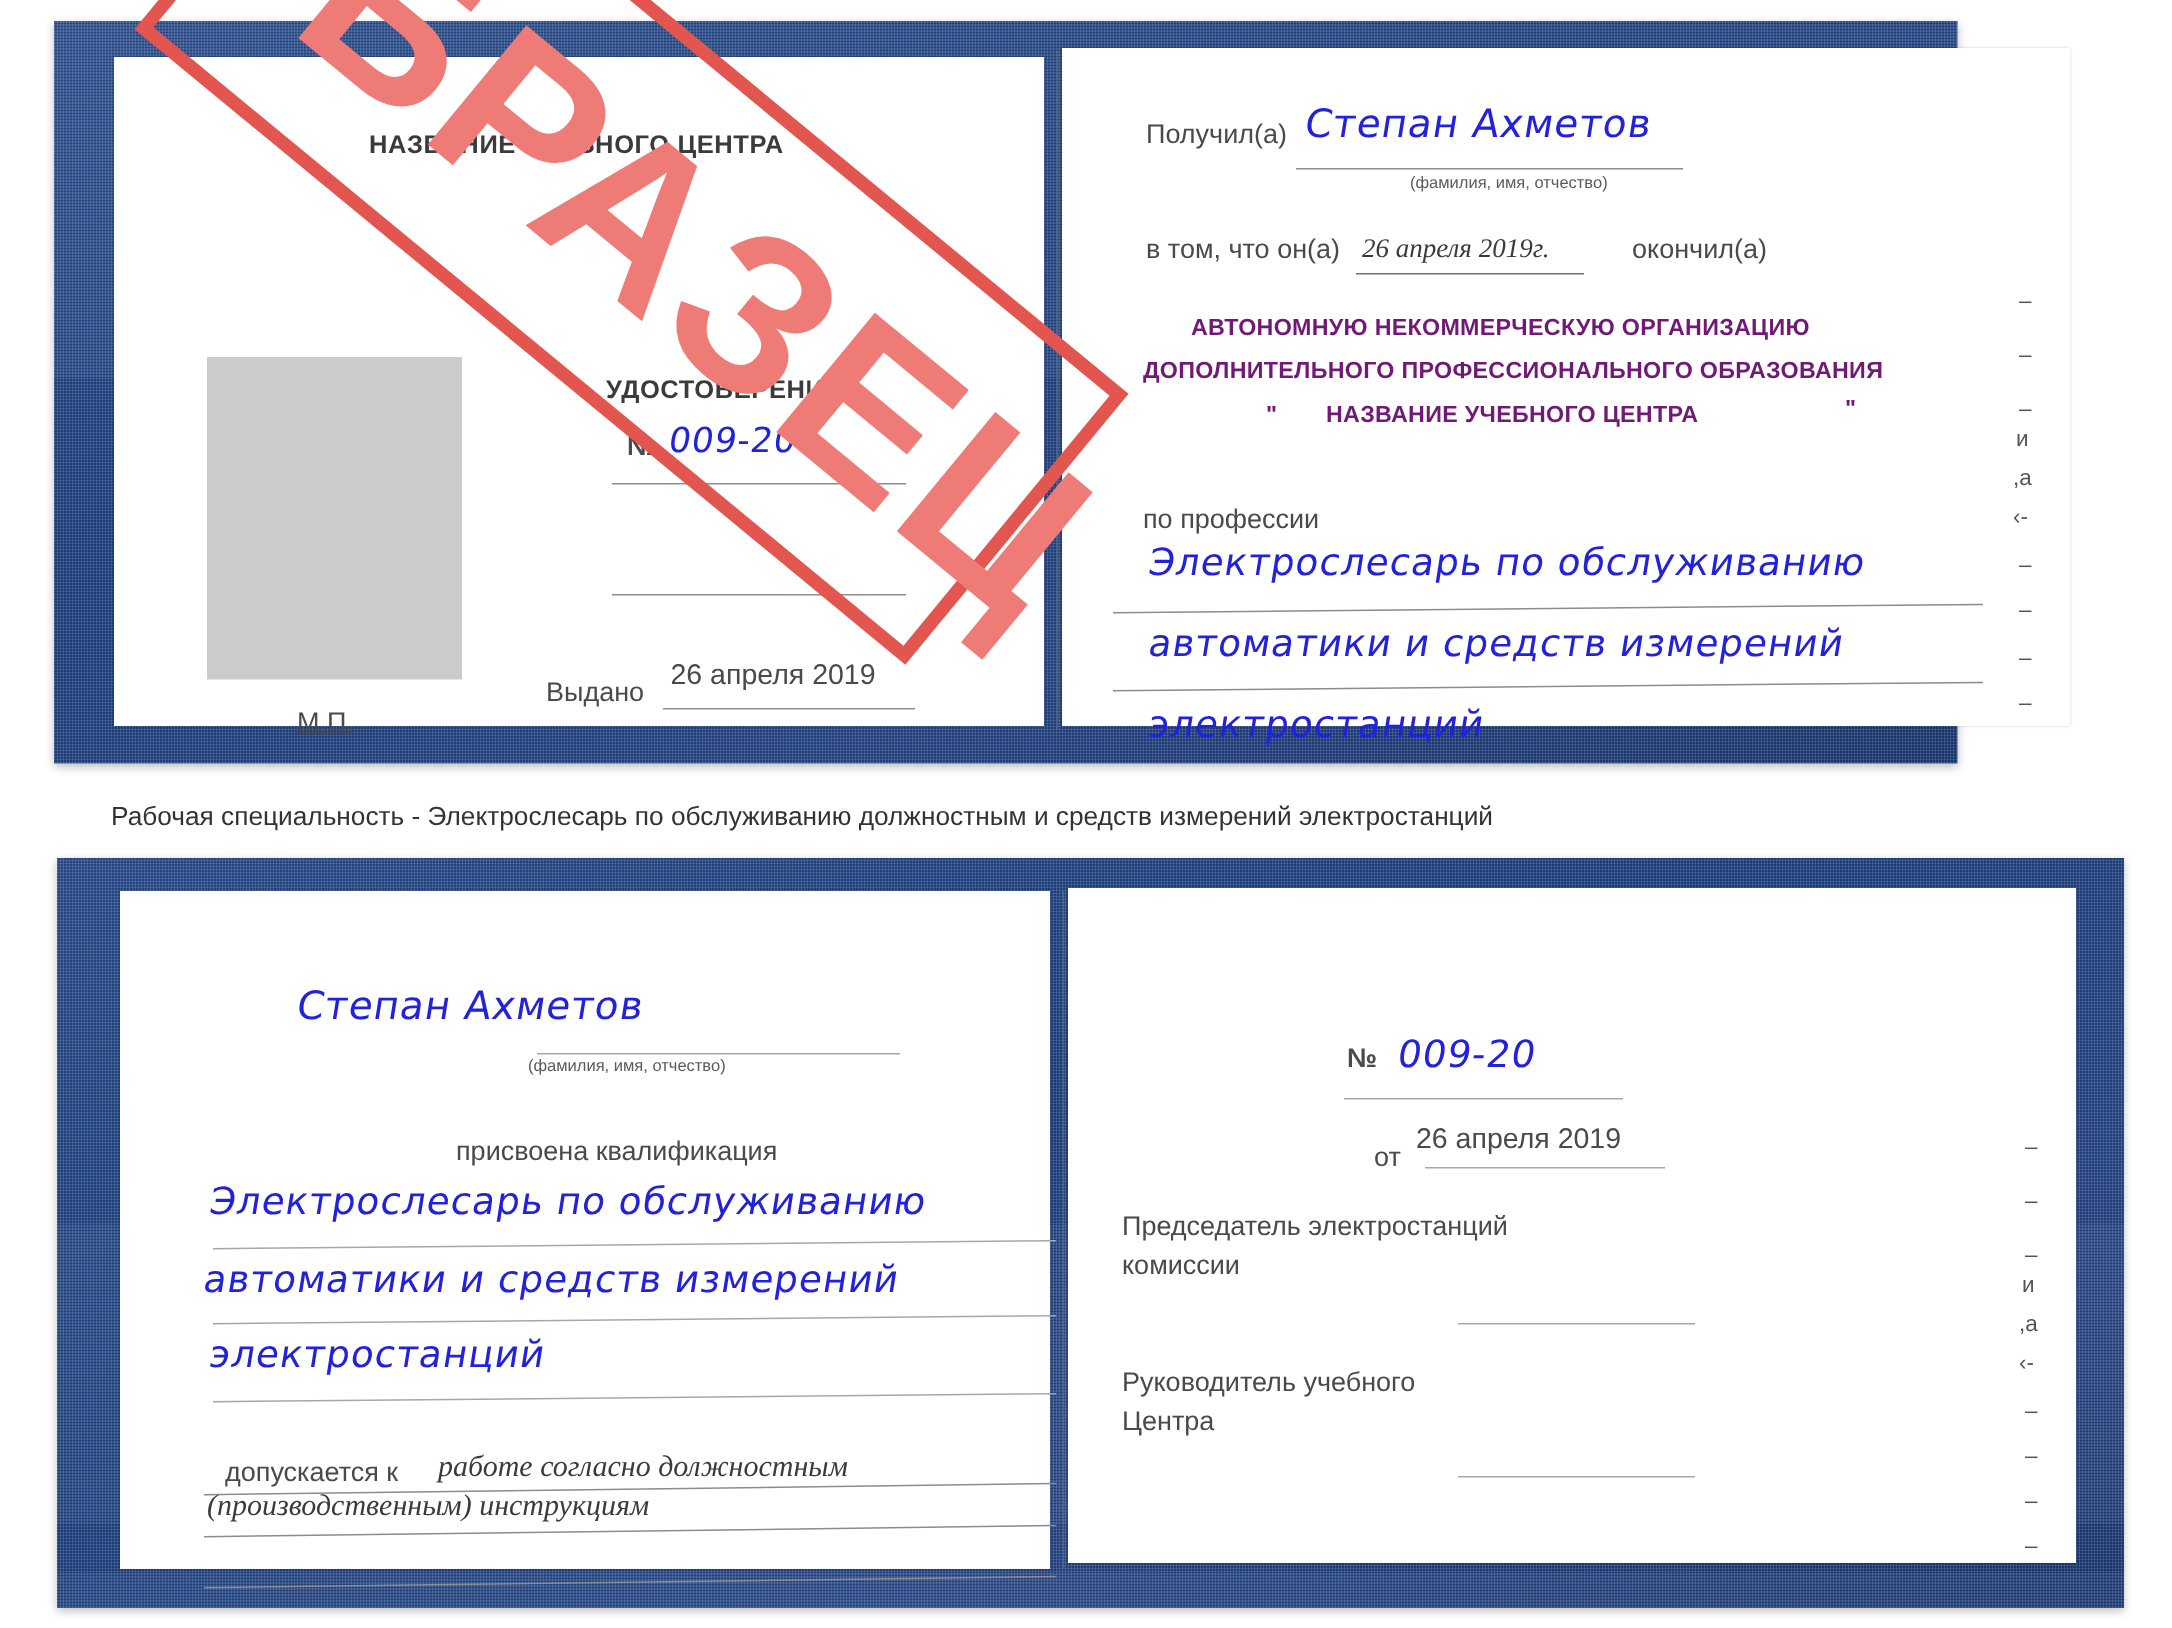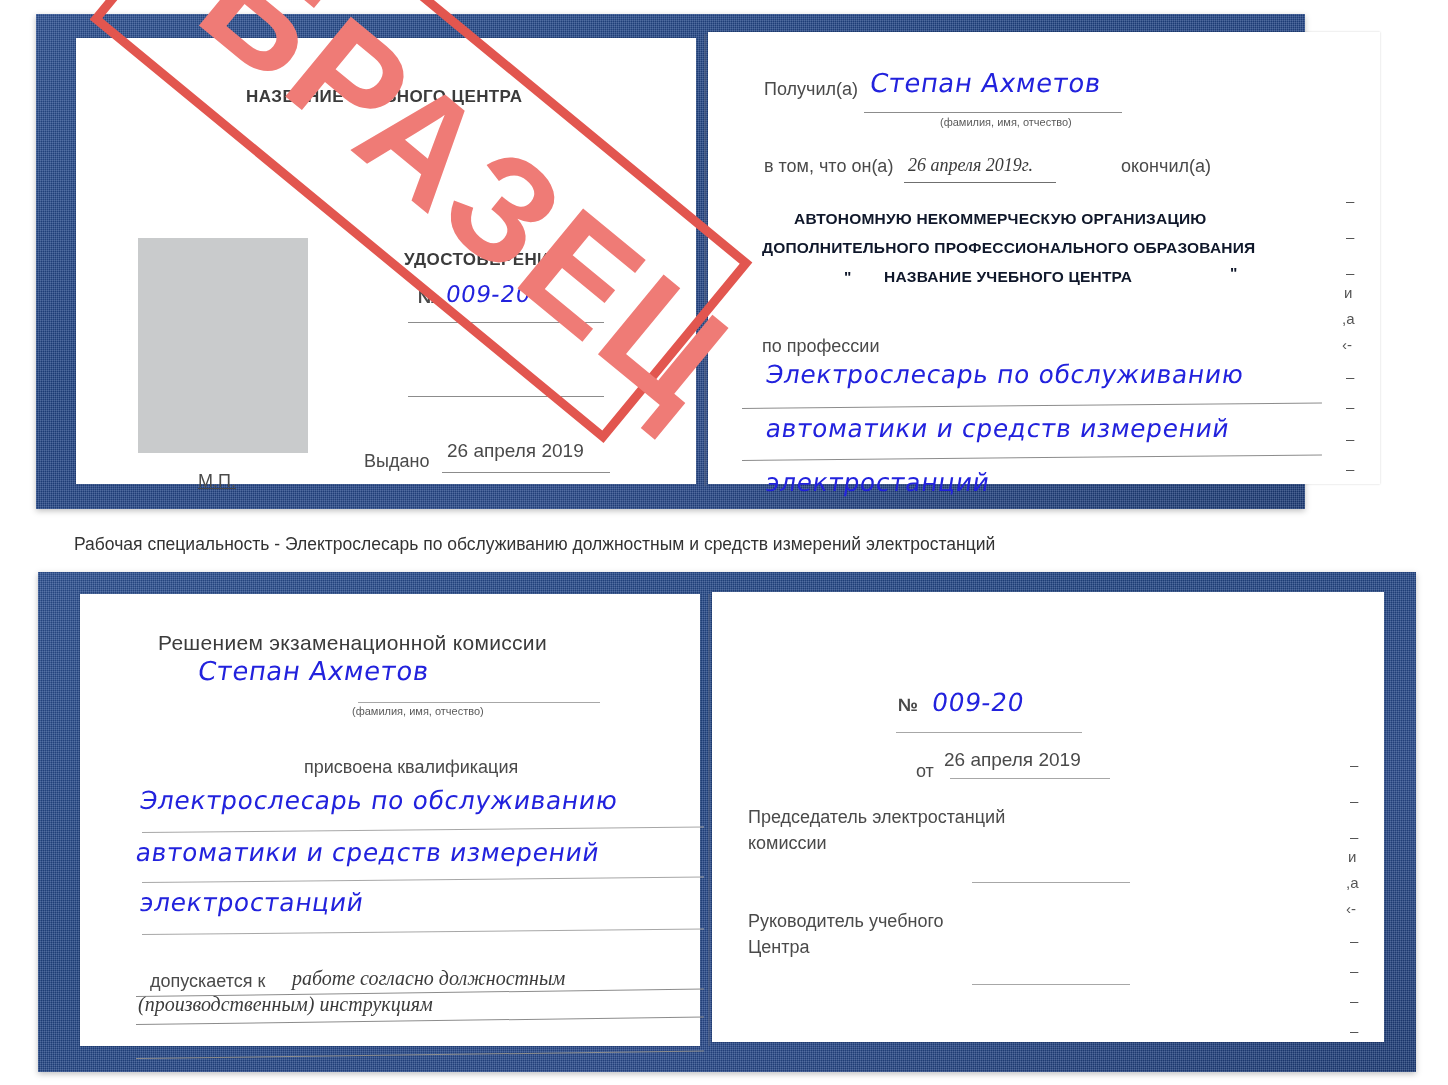--- a/index.html
+++ b/index.html
@@ -34,21 +34,21 @@
     position:absolute;top:0;bottom:0;width:2px;
     background:linear-gradient(to right,rgba(120,130,150,.0),rgba(90,100,125,.85),rgba(120,130,150,.0));
   }
   .book.top .spine{left:668px;top:20px;height:452px;}
   .book.bottom .spine{left:670px;top:22px;height:452px;}
 
   
   .t{position:absolute;white-space:nowrap;line-height:1;}
   .lbl{color:#4a4a4a;font-size:16px;}
   .lbl-b{color:#3b3b3b;font-size:17px;font-weight:bold;letter-spacing:.4px;}
-  .caps{color:#0f172a;font-size:15.5px;font-weight:bold;letter-spacing:.2px;}
+  .caps{color:#701a75;font-size:15.5px;font-weight:bold;letter-spacing:.2px;}
   .tiny{color:#5a5a5a;font-size:11px;}
   .serif-it{
     font-family:"Liberation Serif","DejaVu Serif",serif;
     font-style:italic;color:#3b3b3b;font-size:18px;
   }
   .hand{
     font-family:"DejaVu Sans","Liberation Sans",sans-serif;
     color:#2222dd;font-size:23px;letter-spacing:.6px;
     transform:skewX(-9deg);transform-origin:left bottom;
   }
@@ -117,21 +117,21 @@
 
   <div class="page right">
     <div class="t lbl" style="left:56px;top:48px;font-size:18px;">Получил(а)</div>
     <div class="t hand" style="left:160px;top:38px;font-size:26px;">Степан Ахметов</div>
     <div class="rule" style="left:156px;top:80px;width:258px;"></div>
     <div class="t tiny" style="left:232px;top:85px;">(фамилия, имя, отчество)</div>
 
     <div class="t lbl" style="left:56px;top:125px;font-size:18px;">в том, что он(а)</div>
     <div class="t serif-it" style="left:200px;top:124px;">26 апреля 2019г.</div>
     <div class="rule dark" style="left:196px;top:150px;width:152px;"></div>
-    <div class="t lbl" style="left:380px;top:125px;font-size:18px;margin-left:33px;">окончил(а)</div>
+    <div class="t lbl" style="left:380px;top:125px;font-size:18px;">окончил(а)</div>
 
     <div class="t caps" style="left:86px;top:179px;">АВТОНОМНУЮ НЕКОММЕРЧЕСКУЮ ОРГАНИЗАЦИЮ</div>
     <div class="t caps" style="left:54px;top:208px;">ДОПОЛНИТЕЛЬНОГО ПРОФЕССИОНАЛЬНОГО ОБРАЗОВАНИЯ</div>
     <div class="t caps" style="left:136px;top:237px;">"</div>
     <div class="t caps" style="left:176px;top:237px;">НАЗВАНИЕ УЧЕБНОГО ЦЕНТРА</div>
     <div class="t caps" style="left:522px;top:233px;">"</div>
 
     <div class="t lbl" style="left:54px;top:305px;font-size:18px;">по профессии</div>
 
     <div class="t hand" style="left:56px;top:330px;font-size:25px;">Электрослесарь по обслуживанию</div>
@@ -159,21 +159,20 @@
   <div class="stamp">
     <span>ОБРАЗЕЦ</span>
   </div>
 </div>
 
 <div class="caption">Рабочая специальность - Электрослесарь по обслуживанию должностным и средств измерений электростанций</div>
 
 <div class="book bottom">
 
   <div class="page left">
-    <div class="t" style="left:78px;top:38px;font-size:21px;color:#3b3b3b;letter-spacing:.3px;">Решением экзаменационной комиссии</div>
 
     <div class="t hand" style="left:116px;top:64px;font-size:26px;">Степан Ахметов</div>
     <div class="rule thin" style="left:278px;top:108px;width:242px;"></div>
     <div class="t tiny" style="left:272px;top:112px;">(фамилия, имя, отчество)</div>
 
     <div class="t lbl" style="left:224px;top:164px;font-size:18px;">присвоена квалификация</div>
 
     <div class="t hand" style="left:58px;top:194px;font-size:25px;">Электрослесарь по обслуживанию</div>
     <div class="rule thin tilt1" style="left:62px;top:238px;width:562px;"></div>
 

